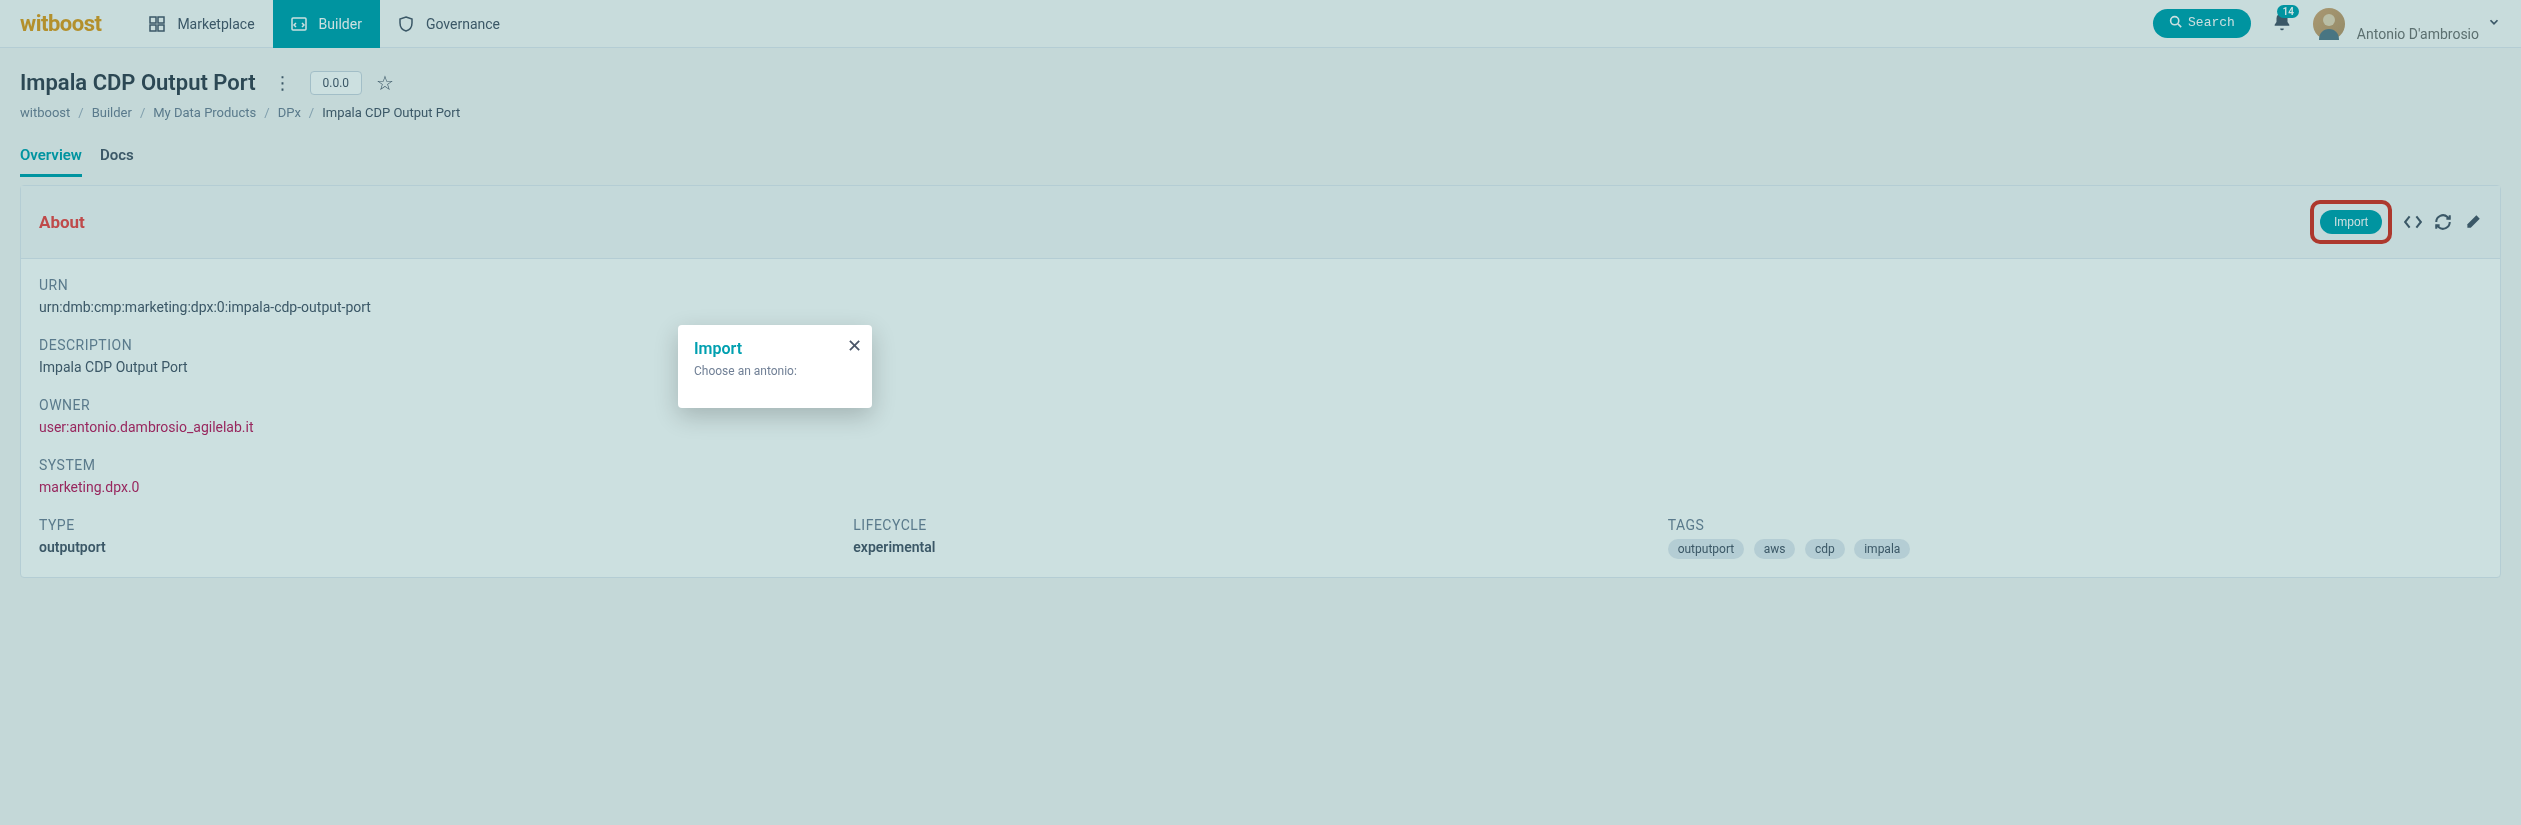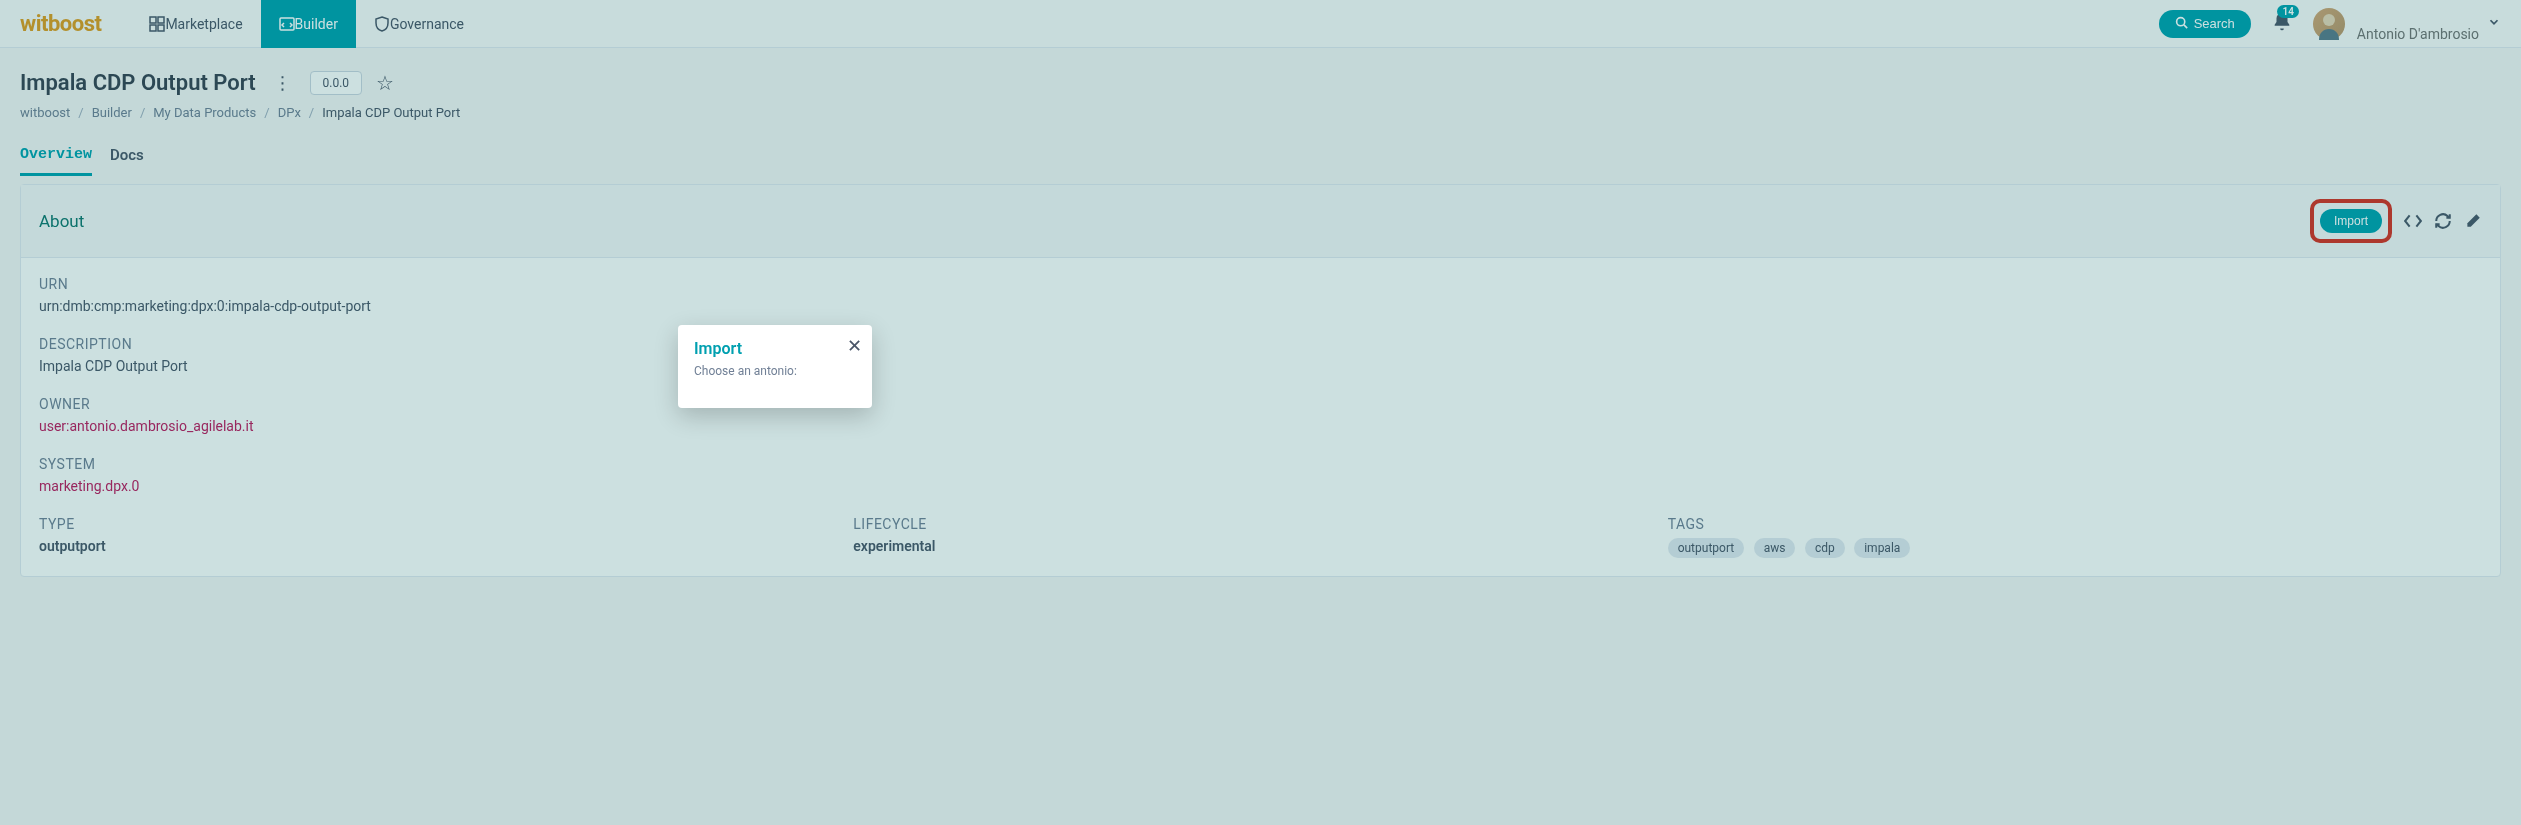--- a/index.html
+++ b/index.html
@@ -35,45 +35,46 @@
   .logo {
     font-size: 22px;
     font-weight: 700;
     color: #e09b1f;
     margin-right: 30px;
     letter-spacing: -0.5px;
   }
   .nav-item {
     display: flex;
     align-items: center;
-    gap: 0;
+    gap: 12px;
     padding: 0 18px;
     height: 48px;
     color: #4a5568;
     cursor: pointer;
     font-size: 14px;
   }
   .nav-item.active {
     background: #00a0b0;
     color: #fff;
   }
   .nav-icon { width: 16px; height: 16px; display:inline-flex; align-items:center; justify-content:center;}
   .nav-spacer { flex: 1; }
   .search-btn {
     background: #00a0b0;
     color: #fff;
     border: none;
     border-radius: 16px;
     padding: 6px 16px;
     display: flex;
-    align-items: center;
+    align-items: flex-start;
     gap: 6px;
     cursor: pointer;
     font-size: 13px;
     margin-right: 20px;
+    font-family: Liberation Mono, monospace;
   }
   .notif {
     position: relative;
     margin-right: 20px;
     cursor: pointer;
   }
   .notif-badge {
     position: absolute;
     top: -6px;
     right: -6px;
@@ -153,41 +154,40 @@
   .tab {
     padding-bottom: 10px;
     cursor: pointer;
     font-size: 15px;
     color: #4a5568;
     font-weight: 600;
   }
   .tab.active {
     color: #00a0b0;
     border-bottom: 3px solid #00a0b0;
-    font-family: Liberation Mono, monospace;
   }
 
   
   .card {
     margin: 8px 20px;
     background: #fff;
     border: 1px solid #e2e8f0;
     border-radius: 4px;
   }
   .card-header {
     display: flex;
     align-items: center;
     padding: 14px 18px;
     background: #f5f7f8;
     border-bottom: 1px solid #e2e8f0;
   }
   .card-title {
     font-size: 17px;
-    font-weight: 400;
-    color: #0f766e;
+    font-weight: 700;
+    color: #ef4444;
   }
   .card-header-spacer { flex:1; }
   .import-btn-wrap {
     border: 4px solid #d92d20;
     border-radius: 10px;
     padding: 6px 6px;
     display:flex;align-items:center;
   }
   .import-btn {
     background: #00a0b0;

